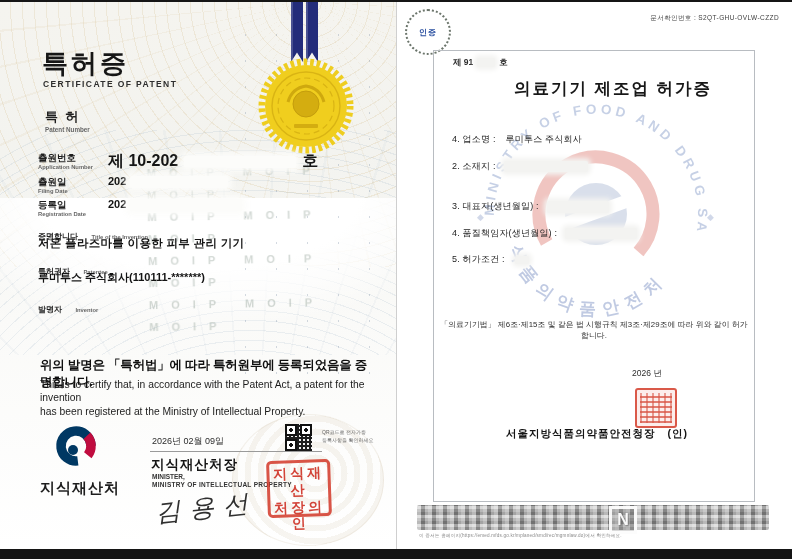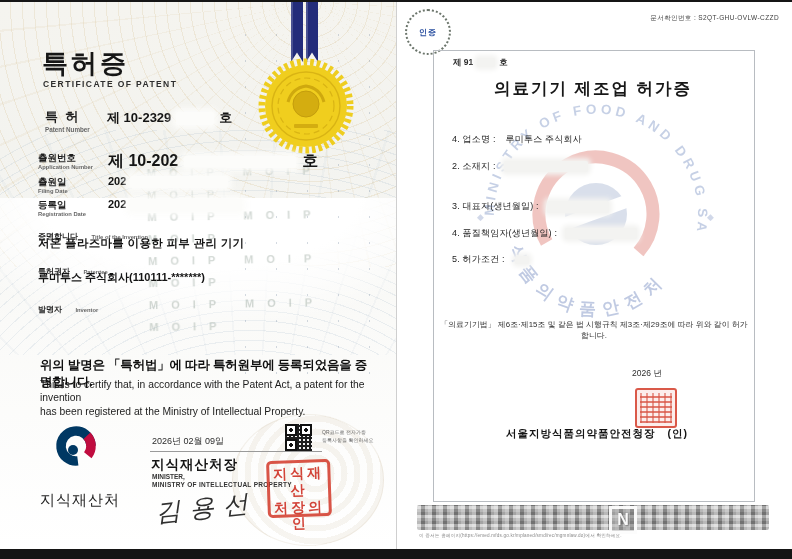--- a/index.html
+++ b/index.html
@@ -42,21 +42,21 @@
            transform:rotate(-2deg);padding-top:3px;font-family:"Liberation Serif","DejaVu Serif",serif;}
   .qr{background:repeating-linear-gradient(90deg,#1c1c1c 0 2px,transparent 2px 4px),
                  repeating-linear-gradient(0deg,#1c1c1c 0 2px,#efefef 2px 4px);}
   .qc{position:absolute;width:8px;height:8px;border:2px solid #111;background:radial-gradient(#111 1.6px,#fff 1.9px);}
   .qrcap{font-size:5px;color:#666;line-height:1.5;letter-spacing:0;}
   
   #right-doc{left:397px;top:2px;width:395px;height:547px;background:#fff;overflow:hidden;}
   .divider{left:396px;top:2px;width:1px;height:547px;background:#cfcfcf;}
   .inner-border{border:1.5px solid #b8bcc1;}
   .docnum{font-size:6.5px;color:#3d3d3d;letter-spacing:.4px;text-align:right;}
-  .rtitle{font-size:16.5px;font-weight:800;letter-spacing:2px;color:#171717;text-align:center;}
+  .rtitle{font-size:16.5px;font-weight:800;letter-spacing:2px;color:#171717;text-align:center;padding-left:20px;}
   .ritem{font-size:9px;color:#232323;letter-spacing:.2px;}
   .ritem .rv{margin-left:10px;font-weight:400;}
   .rblur{display:inline-block;background:#f3f3f1;box-shadow:0 0 5px 3px #f3f3f1;border-radius:2px;vertical-align:middle;}
   .law{font-size:7.8px;color:#2e2e2e;text-align:center;letter-spacing:.1px;}
   .issuer{font-size:10.5px;font-weight:800;color:#141414;letter-spacing:1px;text-align:center;}
   .mfds-seal{border:2px solid rgba(211,62,44,.85);border-radius:3px;background:rgba(224,86,64,.10);}
   .mfds-seal .inner{position:absolute;inset:3px;filter:blur(.6px);opacity:.85;
      background:repeating-linear-gradient(0deg,rgba(210,58,40,.75) 0 2px,transparent 2px 5px),
                 repeating-linear-gradient(90deg,rgba(210,58,40,.55) 0 2px,transparent 2px 6px);}
   .round-stamp{border:2px dotted #6b756b;border-radius:50%;display:flex;flex-direction:column;
@@ -67,21 +67,21 @@
                      repeating-linear-gradient(90deg,rgba(255,255,255,.4) 0 4px,rgba(0,0,0,.22) 4px 8px,rgba(255,255,255,.22) 8px 11px);
           background-blend-mode:overlay;border-radius:2px;opacity:.9;}
   .footnote{font-size:4.6px;color:#8a8a8a;letter-spacing:.2px;}
   .press{display:flex;align-items:center;gap:5px;}
   .press .nbox{width:22px;height:22px;border:3px solid rgba(255,255,255,.92);background:rgba(150,150,150,.35);
                color:rgba(255,255,255,.95);font-weight:900;font-size:16px;display:flex;align-items:center;justify-content:center;
                text-shadow:1px 1px 2px rgba(90,90,90,.8);}
   .press .ntext{font-size:24px;font-weight:900;color:rgba(255,255,255,.9);letter-spacing:.5px;
                 text-shadow:1px 1px 2px rgba(95,95,95,.85),-1px -1px 1px rgba(120,120,120,.4);}
   .gov-en{font-size:7.5px;color:#555;text-align:center;line-height:1.35;}
-  .gov-ko{font-size:15px;font-weight:400;color:#1d1d1d;letter-spacing:1px;margin-top:12px;}
+  .gov-ko{font-size:15px;font-weight:700;color:#1d1d1d;letter-spacing:1px;}
 </style>
 </head>
 <body>
 
 <div id="stage">
 
   <div class="abs edge" style="top:0;height:2px;"></div>
   <div class="abs edge" style="top:549px;height:10px;"></div>
 
   <div id="left-doc" class="abs">
@@ -113,23 +113,20 @@
       <circle cx="48" cy="46" r="13" fill="none" stroke="#c49d0c" stroke-width="1"></circle>
       <path d="M30 44 q4 -14 18 -16 q14 2 18 16" fill="none" stroke="#cfa90e" stroke-width="3"></path>
       <rect x="36" y="66" width="24" height="4" fill="#d4ad10" rx="1"></rect>
     </svg>
 
     <div class="abs" style="left:42px;top:44px;font-size:26px;font-weight:800;letter-spacing:3px;color:#161616;">특허증</div>
     <div class="abs" style="left:43px;top:77px;font-size:8.5px;font-weight:700;letter-spacing:1.4px;color:#2e2e2e;">CERTIFICATE OF PATENT</div>
 
     <div class="abs klabel" style="left:45px;top:106px;font-size:13px;letter-spacing:2px;">특 허</div>
     <div class="abs elabel" style="left:45px;top:124px;font-size:6.3px;">Patent Number</div>
-    <div class="abs val" style="left:107px;top:107px;font-size:13px;">
-      <span>제 10-2329</span><span class="rd" style="width:38px;height:13px;margin:0 5px;"></span><span>호</span>
-    </div>
 
     <div class="abs klabel" style="left:38px;top:150px;font-size:9.5px;">출원번호</div>
     <div class="abs elabel" style="left:38px;top:162px;font-size:5.8px;">Application Number</div>
     <div class="abs val" style="left:108px;top:149px;font-size:16px;">
       <span>제 10-202</span><span class="rd" style="width:112px;height:12px;margin:0 6px;"></span><span>호</span>
     </div>
 
     <div class="abs klabel" style="left:38px;top:174px;font-size:9.5px;">출원일</div>
     <div class="abs elabel" style="left:38px;top:186px;font-size:5.8px;">Filing Date</div>
     <div class="abs val" style="left:108px;top:173px;font-size:11px;">

